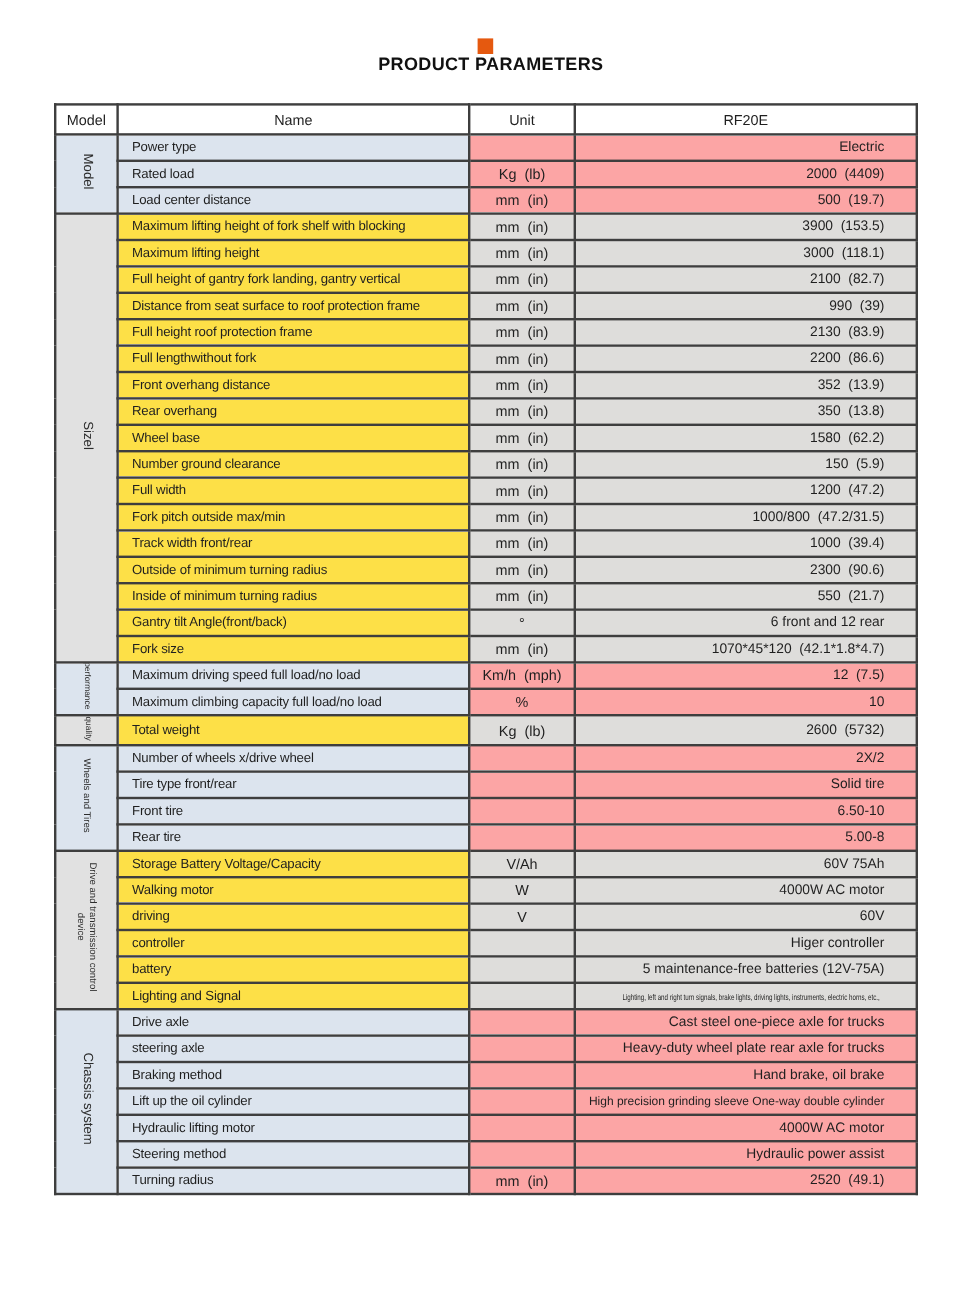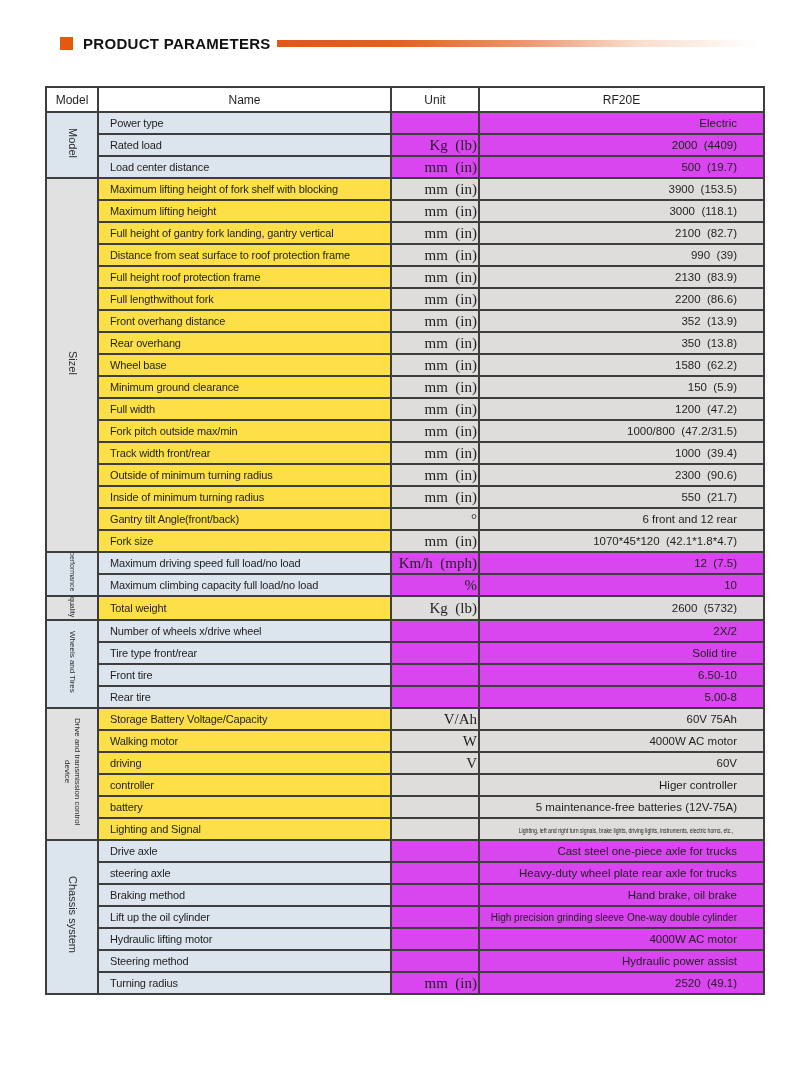--- a/index.html
+++ b/index.html
@@ -9,20 +9,21 @@
     background: #ffffff;
     font-family: "Liberation Sans", sans-serif;
     color: #1f1f1f;
     overflow: hidden;
   }
   
   .title-row {
     display: flex; align-items: center;
     margin: 32px 42px 0 60px;
     height: 22px;
+    flex-direction: column;
   }
   .title-square {
     width: 13px; height: 13px;
     background: #e5590f;
     flex: 0 0 auto;
     margin-right: 10px;
   }
   .title-text {
     font-size: 15px; font-weight: bold; letter-spacing: 0.3px;
     color: #111; white-space: nowrap;
@@ -59,37 +60,37 @@
   col.c-name  { width: 293px; }
   col.c-unit  { width: 88px; }
   col.c-value { width: 285px; }
 
   td.name {
     text-align: left; padding: 0 4px 0 11px;
     font-size: 11px; letter-spacing: -0.15px;
     white-space: nowrap;
   }
   td.unit {
-    text-align: right; font-size: 15px; white-space: pre; font-family: Liberation Serif, serif;
+    text-align: center; font-size: 12px; white-space: pre;
   }
   td.value {
     text-align: right; padding-right: 26px;
     font-size: 11.5px; white-space: pre;
   }
   td.value.center { text-align: center; padding-right: 6px; }
   .vtext.v-med  { font-size: 10px; }
   .vtext.v-small {
     font-size: 7px; display: inline-block;
     transform: scaleX(0.74); transform-origin: center;
     white-space: nowrap;
   }
   
   tr.tint-blue td.name  { background: #dce4ee; }
   tr.tint-blue td.unit,
-  tr.tint-blue td.value { background: #d946ef; }
+  tr.tint-blue td.value { background: #fca5a5; }
   tr.tint-gray td.name  { background: #fde047; }
   tr.tint-gray td.unit,
   tr.tint-gray td.value { background: #dedddb; }
   td.label-cell.tint-blue { background: #dce4ee; }
   td.label-cell.tint-gray { background: #e1e1e1; }
 
   td.label-cell {
     text-align: center; vertical-align: middle; padding: 0;
   }
   .vlabel {
@@ -185,21 +186,21 @@
           <td class="name">Rear overhang</td>
           <td class="unit">mm  (in)</td>
           <td class="value"><span class="vtext">350  (13.8)</span></td>
         </tr>
         <tr class="tint-gray">
           <td class="name">Wheel base</td>
           <td class="unit">mm  (in)</td>
           <td class="value"><span class="vtext">1580  (62.2)</span></td>
         </tr>
         <tr class="tint-gray">
-          <td class="name">Minimum ground clearance</td>
+          <td class="name">Number ground clearance</td>
           <td class="unit">mm  (in)</td>
           <td class="value"><span class="vtext">150  (5.9)</span></td>
         </tr>
         <tr class="tint-gray">
           <td class="name">Full width</td>
           <td class="unit">mm  (in)</td>
           <td class="value"><span class="vtext">1200  (47.2)</span></td>
         </tr>
         <tr class="tint-gray">
           <td class="name">Fork pitch outside max/min</td>

